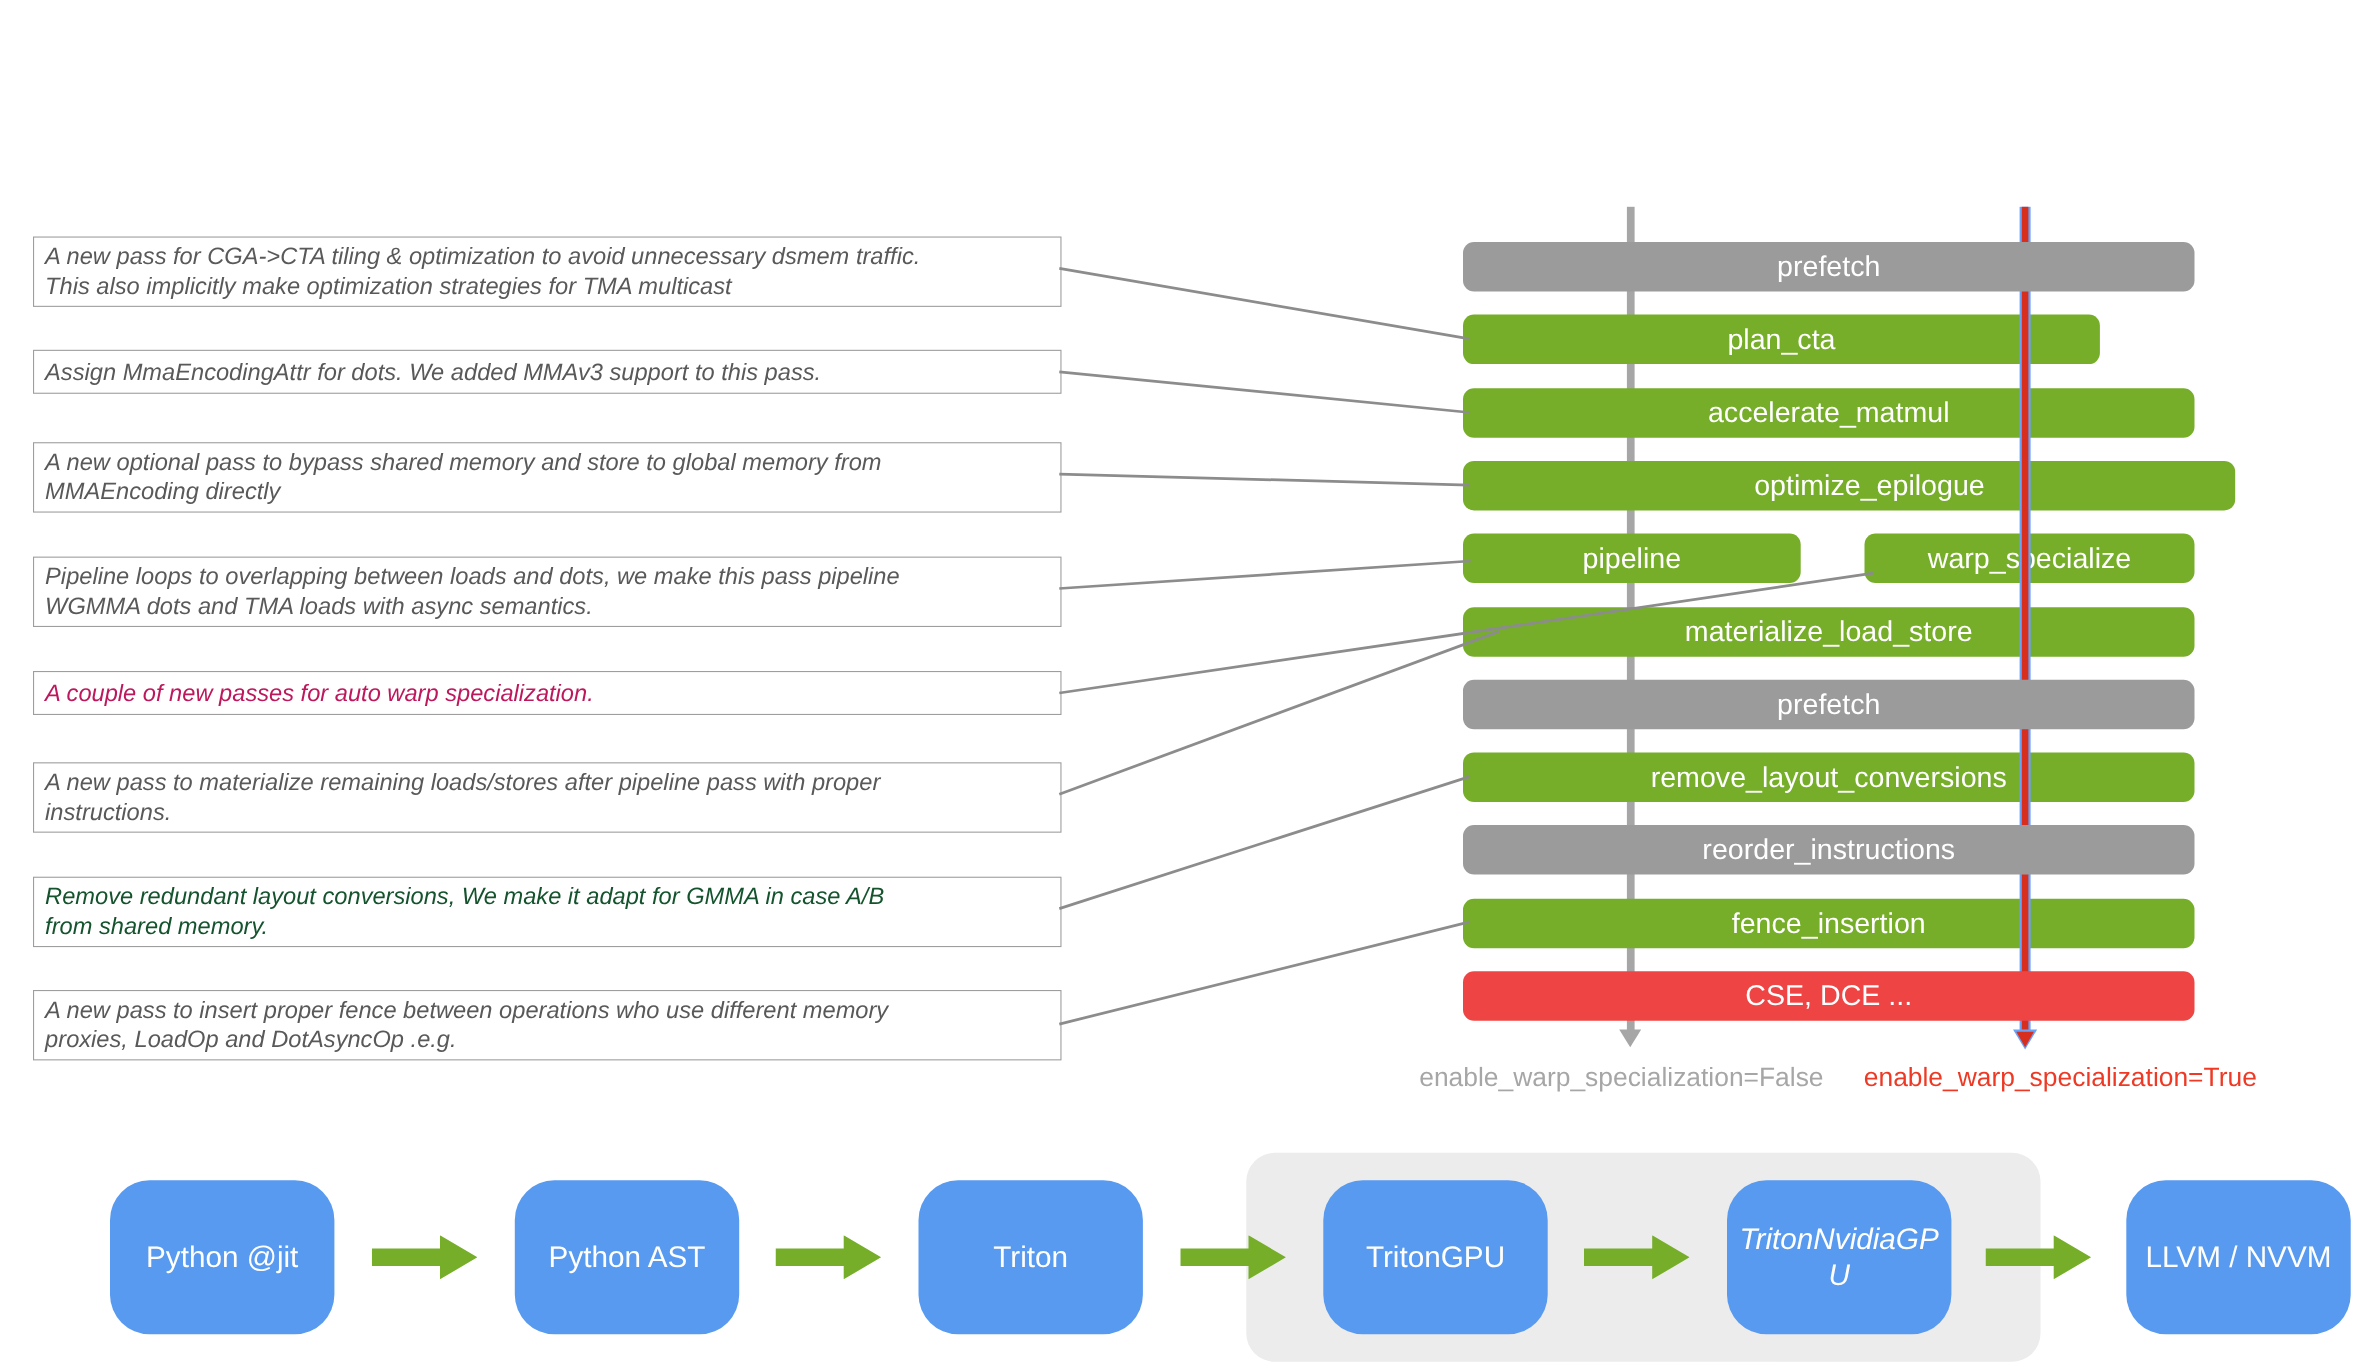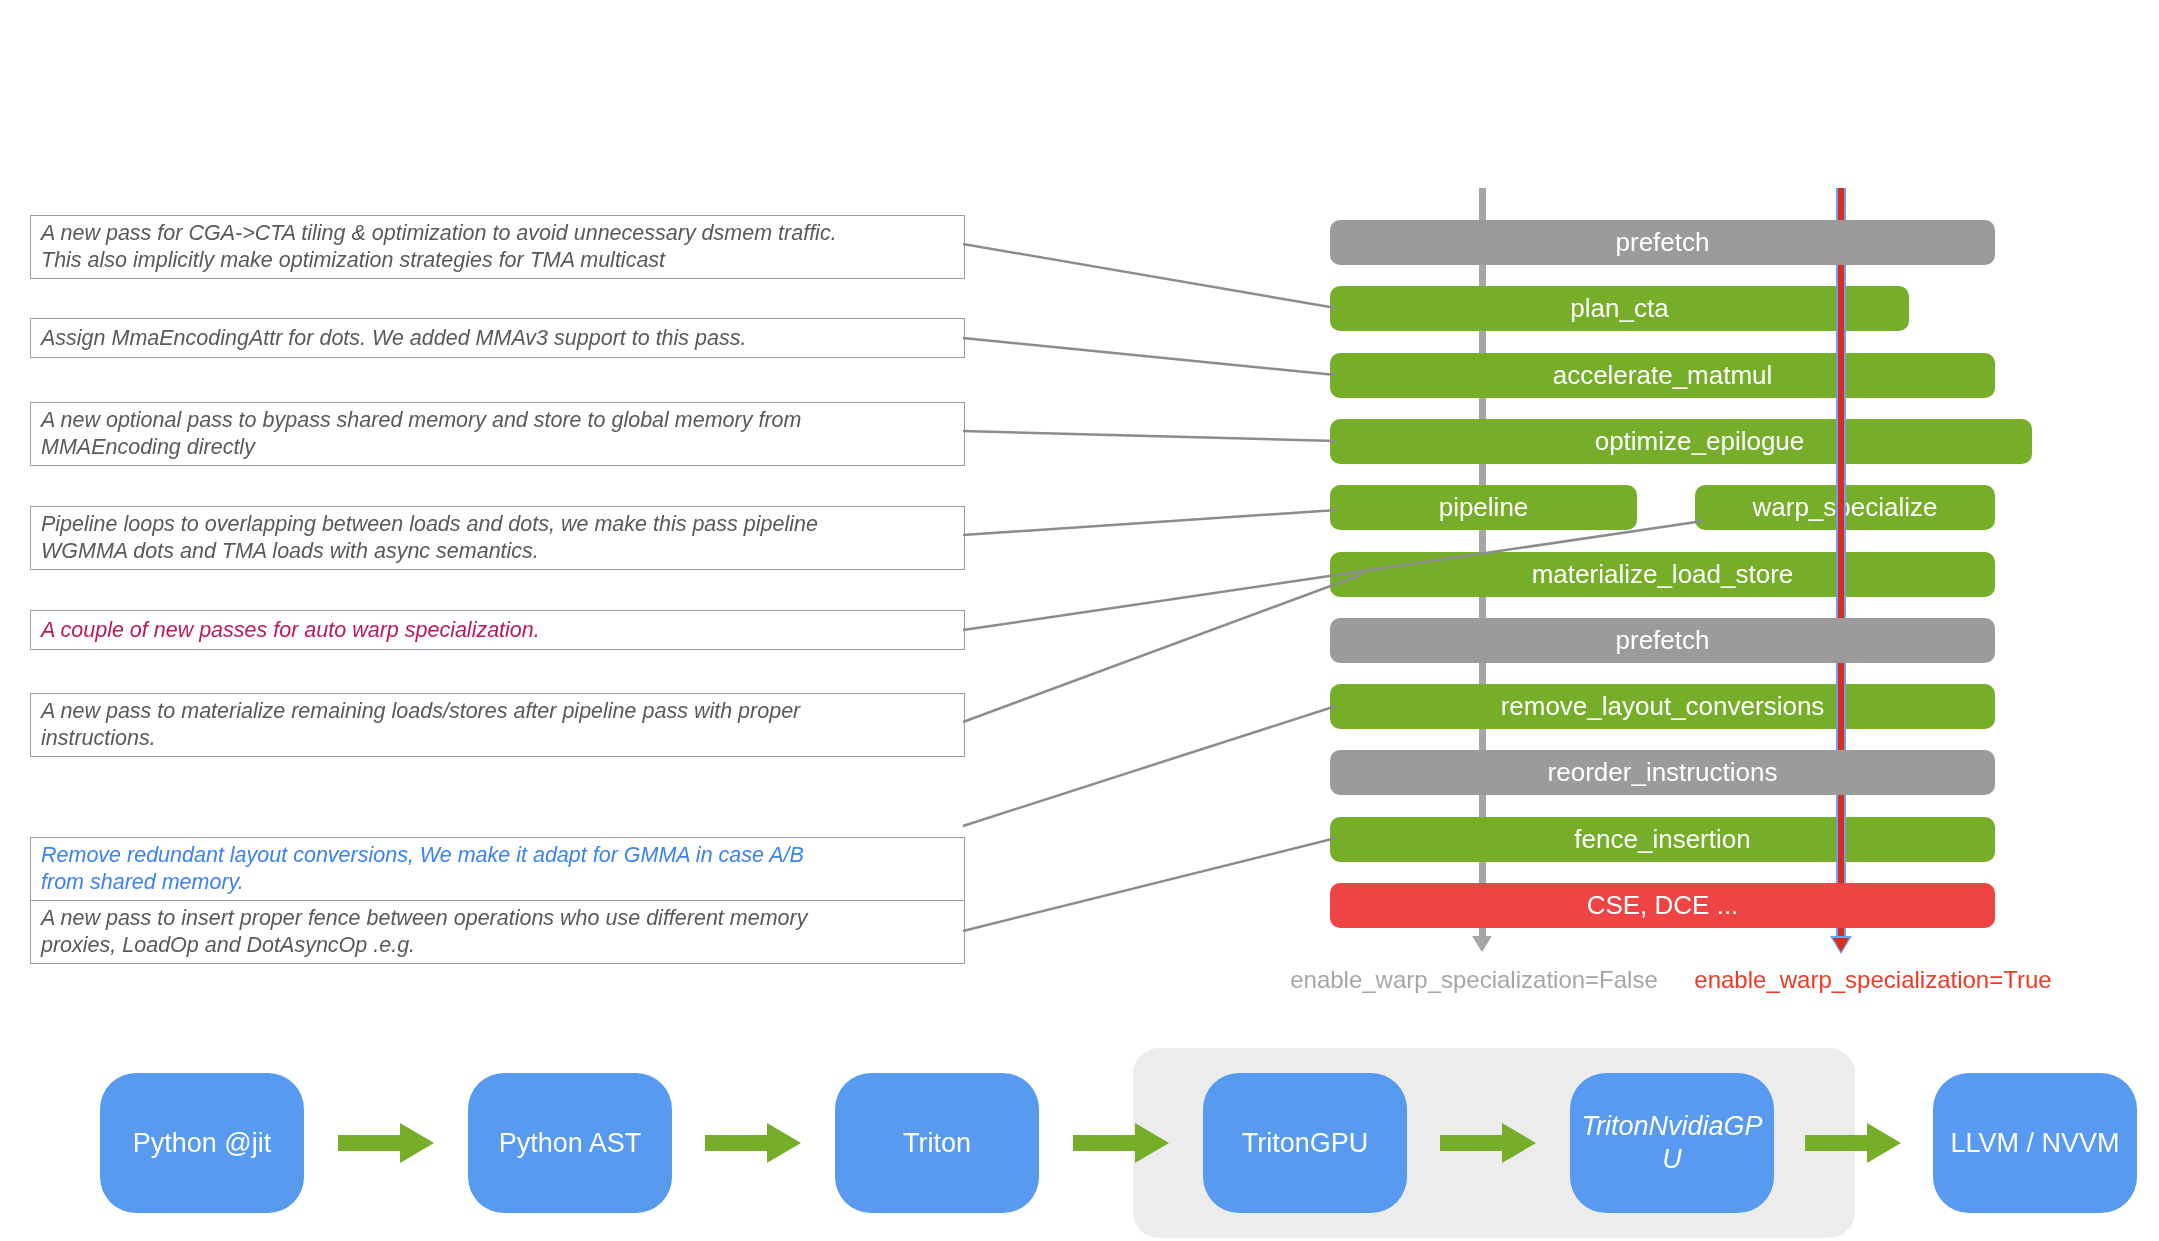--- a/index.html
+++ b/index.html
@@ -60,21 +60,21 @@
       <div class="note" style="top: 215px; min-height: 58px; color: rgb(89, 89, 89);">A new pass for CGA-&gt;CTA tiling &amp; optimization to avoid unnecessary dsmem traffic.
 This also implicitly make optimization strategies for TMA multicast</div>
       <div class="note" style="top: 318px; min-height: 40px; color: rgb(89, 89, 89);">Assign MmaEncodingAttr for dots. We added MMAv3 support to this pass.</div>
       <div class="note" style="top: 402px; min-height: 58px; color: rgb(89, 89, 89);">A new optional pass to bypass shared memory and store to global memory from
 MMAEncoding directly</div>
       <div class="note" style="top: 506px; min-height: 58px; color: rgb(89, 89, 89);">Pipeline loops to overlapping between loads and dots, we make this pass pipeline
 WGMMA dots and TMA loads  with async semantics.</div>
       <div class="note" style="top: 610px; min-height: 40px; color: #be185d;">A couple of new passes for auto warp specialization.</div>
       <div class="note" style="top: 693px; min-height: 58px; color: rgb(89, 89, 89);">A new pass to materialize remaining loads/stores after pipeline pass with proper
 instructions.</div>
-      <div class="note" style="top: 797px; min-height: 58px; color: #3b82f6; margin-top: 40px;">Remove redundant layout conversions, We make it adapt for GMMA in case A/B
+      <div class="note" style="top: 797px; min-height: 58px; color: #14532d;">Remove redundant layout conversions, We make it adapt for GMMA in case A/B
 from shared memory.</div>
       <div class="note" style="top: 900px; min-height: 62px; color: rgb(89, 89, 89);">A new pass to insert proper fence between operations who use different memory
 proxies, LoadOp and DotAsyncOp .e.g.</div>
     </div>
 
   <div class="vline" id="gray-rail" style="left: 1479px; width: 7px; z-index: 0; background: rgb(166, 166, 166);"></div>
   <div class="varrow" id="gray-rail-arrow" style="left: 1472px; top: 936px; border-top: 16px solid rgb(166, 166, 166); z-index: 0;"></div>
 
   <div class="vline" id="red-rail-halo" style="left: 1836px; width: 10px; z-index: 2; background: rgb(106, 162, 247);"></div>
   <div class="vline" id="red-rail" style="left: 1838px; width: 6px; z-index: 2; background: rgb(216, 46, 30);"></div>

